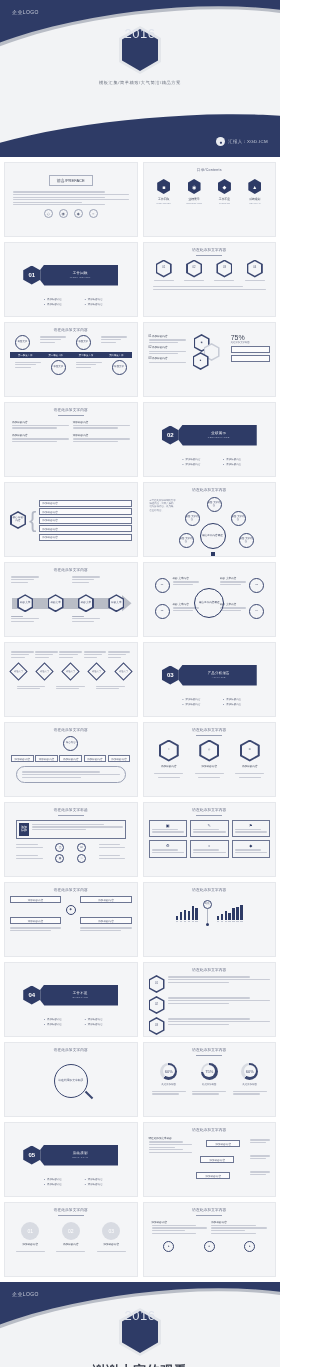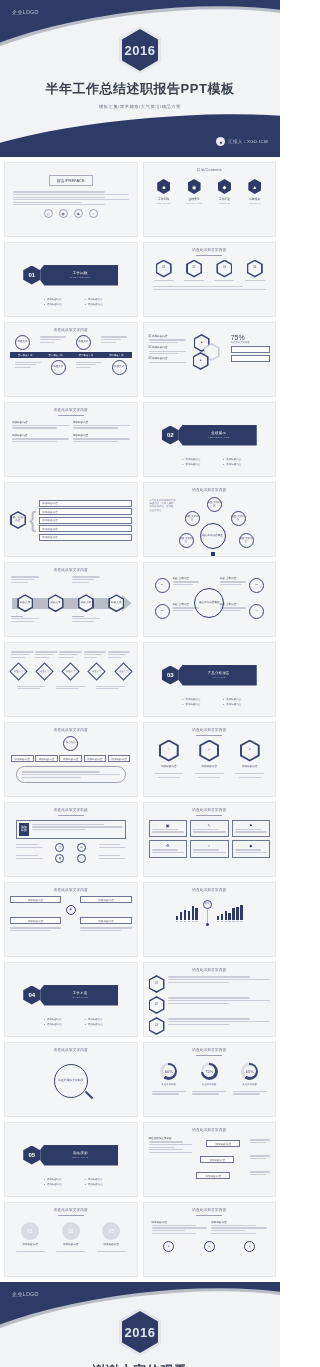--- a/index.html
+++ b/index.html
@@ -41,21 +41,21 @@
   .cover .logo {
     position:absolute; left:12px; top:9px;
     font-size:5px; color:#c6cbd8; letter-spacing:.4px; z-index:8;
   }
   .cover .center {
     position:absolute; left:0; right:0; top:26px; z-index:9;
     display:flex; flex-direction:column; align-items:center;
   }
   .hexyear {
     position:relative; width:42px; height:48px;
-    display:flex; align-items:center; justify-content:center;font-weight:bold;
+    display:flex; justify-content:center;
   }
   .hexyear .outer {
     position:absolute; inset:0; background:#e4e6ea;
     clip-path:polygon(50% 0%,100% 25%,100% 75%,50% 100%,0% 75%,0% 25%);
   }
   .hexyear .inner {
     position:absolute; left:3px; top:3px; right:3px; bottom:3px;
     background:#2e3b66;
     clip-path:polygon(50% 0%,100% 25%,100% 75%,50% 100%,0% 75%,0% 25%);
   }
@@ -225,21 +225,20 @@
     <div class="swoop-grey"></div>
     <div class="swoop-white"></div>
     <div class="swoop-b2"></div>
     <div class="logo">企业LOGO</div>
     <div class="center">
       <div class="hexyear">
         <div class="outer"></div>
         <div class="inner"></div>
         <div class="yr">2016</div>
       </div>
-      <div class="maintitle">半年工作总结述职报告PPT模板</div>
       <div class="subtitle">模板汇集/简单精致/大气简洁/精品方案</div>
     </div>
     <div class="presenter">
       <div class="pic">●</div>
       <div class="ptxt">汇报人：XGD.ICM</div>
     </div>
   </div>
 
   <div class="grid">
 

